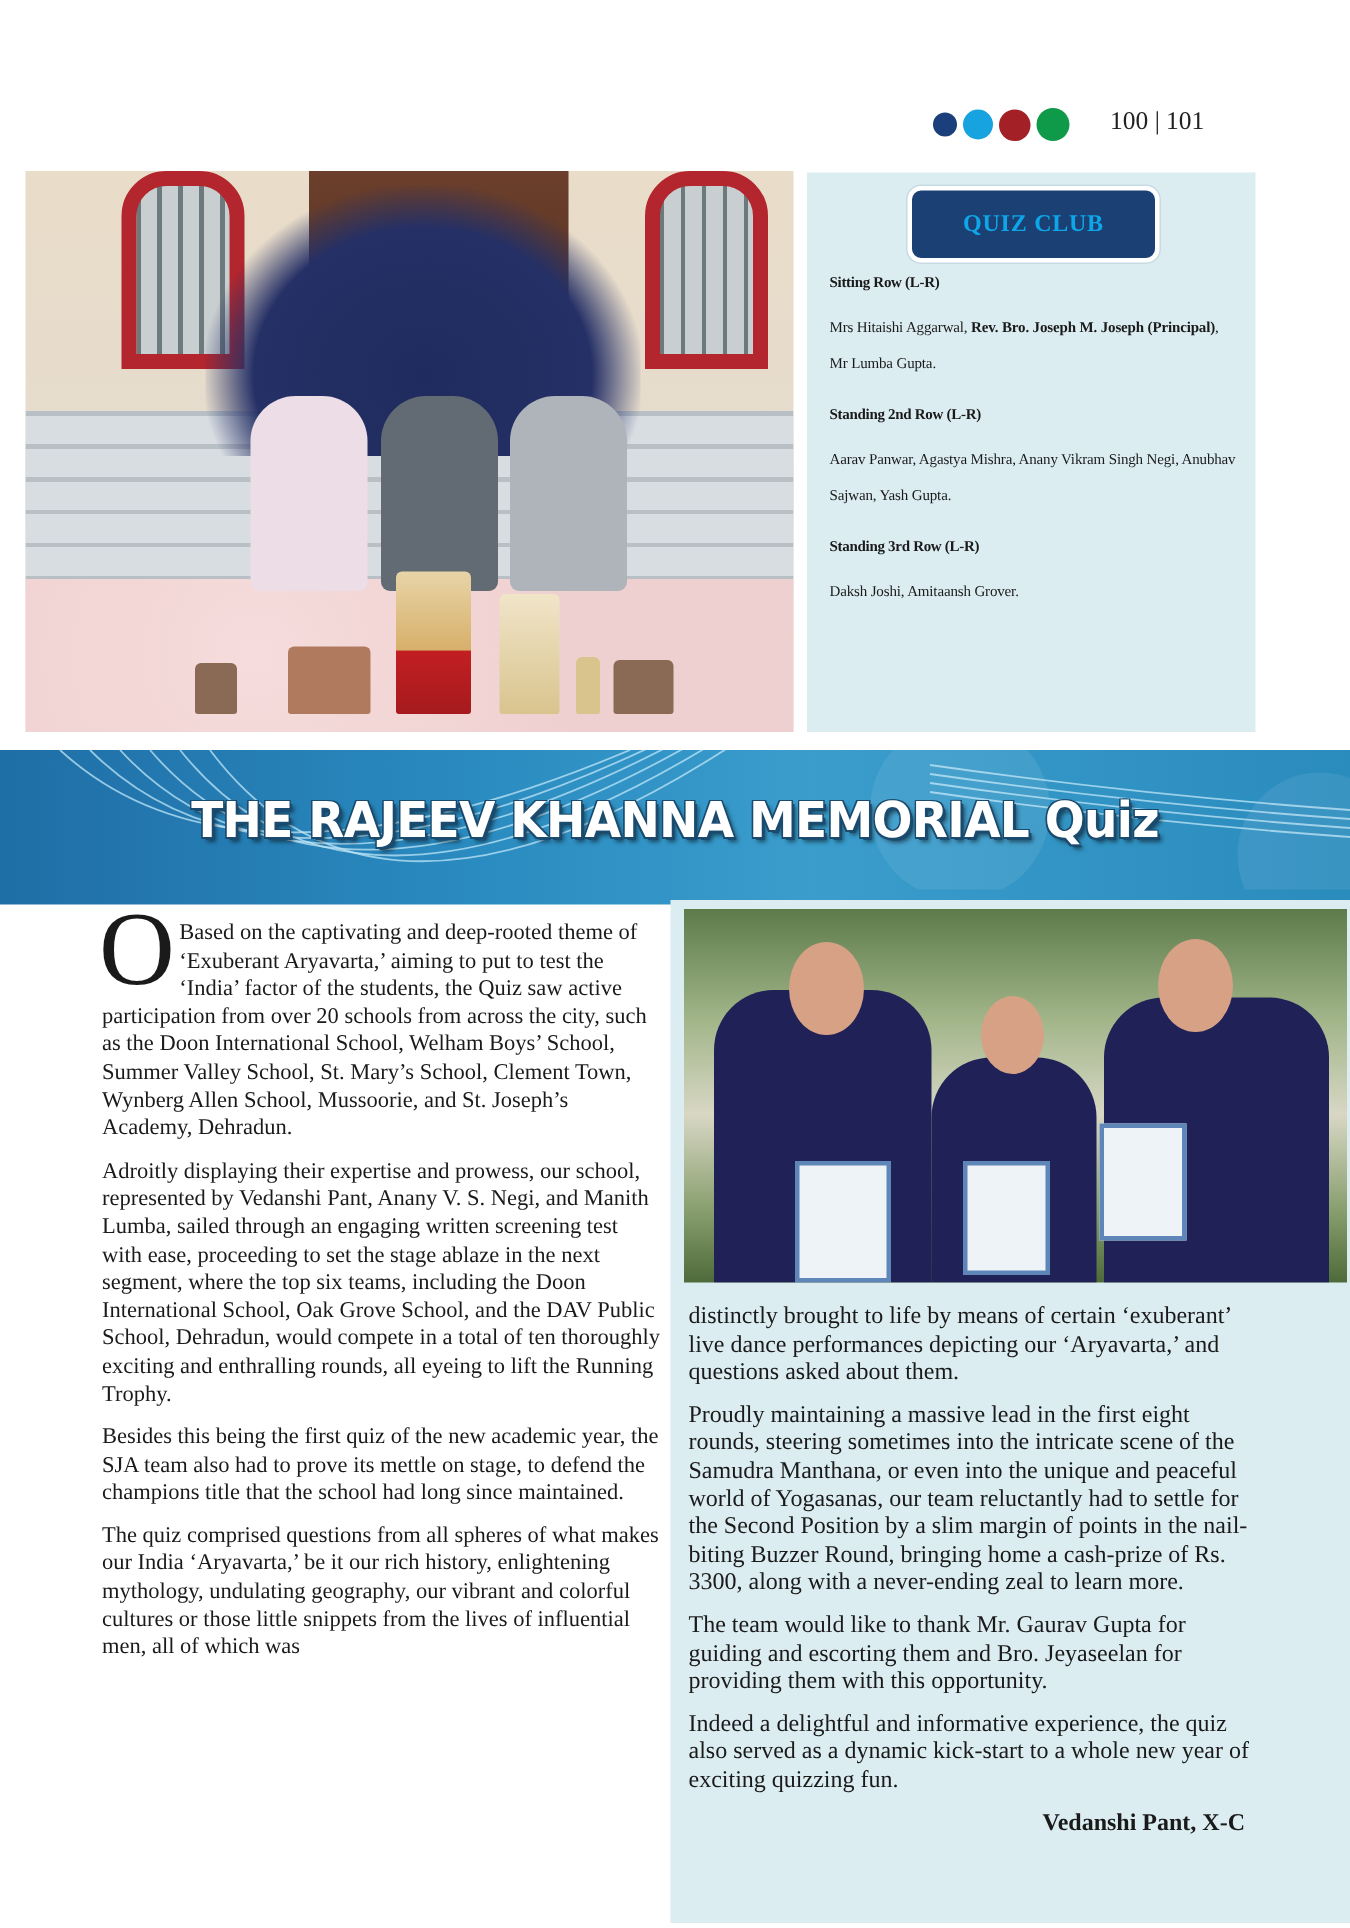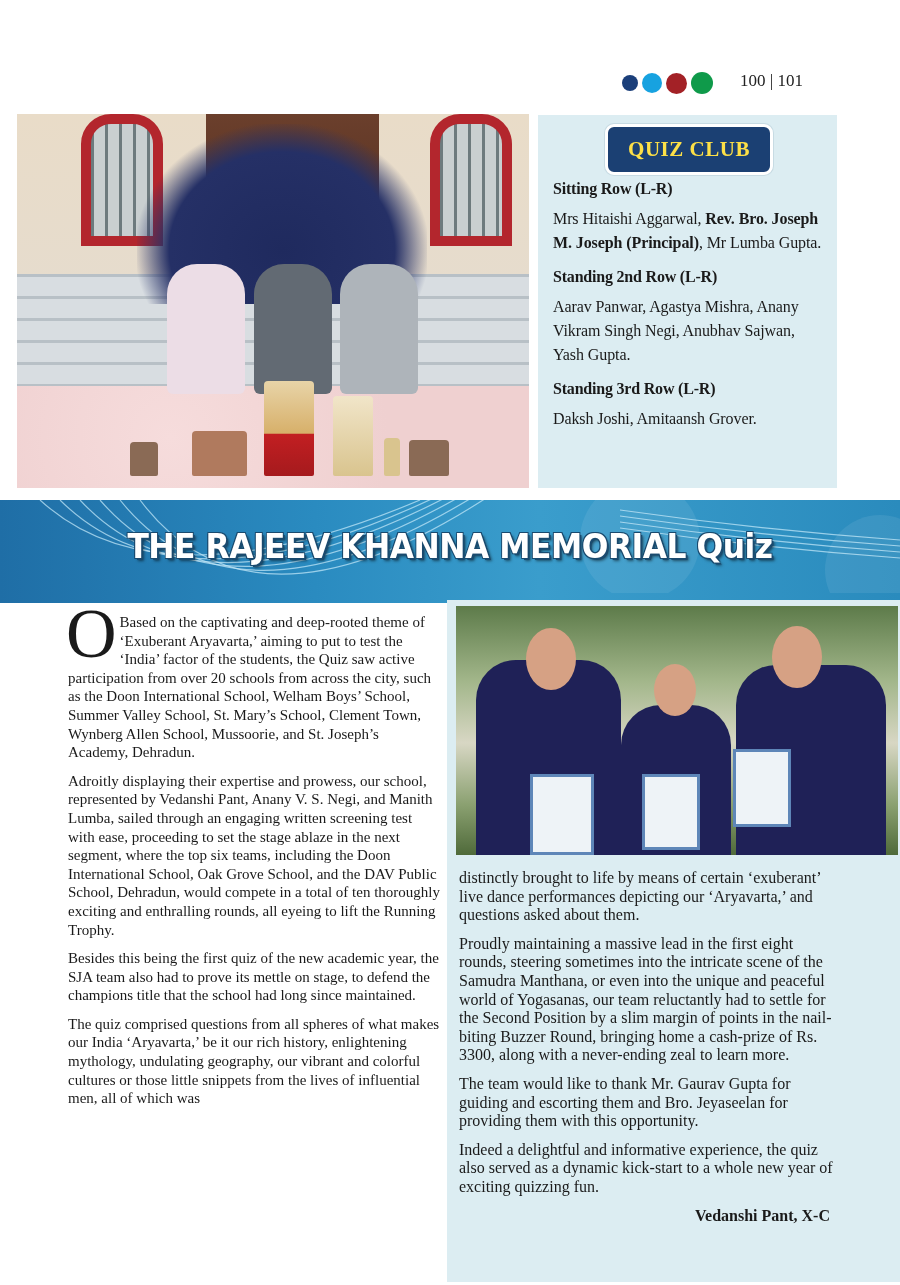--- a/index.html
+++ b/index.html
@@ -39,23 +39,23 @@
   
   .club-panel {
     left: 538px; top: 115px; width: 299px; height: 373px;
     background: #dcedf2;
   }
   .club-badge {
     position: absolute; left: 67px; top: 9px; width: 162px; height: 45px;
     border: 3px solid #ffffff; border-radius: 9px; background: #1b4073;
     box-shadow: 0 0 0 1px #c7dbe3;
     display: flex; align-items: center; justify-content: center;
-    color: #fde047; font-family: "Liberation Serif", serif; font-weight: bold; font-size: 21px; letter-spacing: 0.5px;
+    color: #0ea5e9; font-family: "Liberation Serif", serif; font-weight: bold; font-size: 16px; letter-spacing: 0.5px;
   }
-  .club-list { position: absolute; left: 15px; top: 66px; width: 272px; font-family: "Liberation Serif", serif; font-size: 16px; }
+  .club-list { position: absolute; left: 15px; top: 66px; width: 272px; font-family: "Liberation Serif", serif; font-size: 10px; }
   .club-group { margin-bottom: 14px; }
   .club-head { font-weight: bold; line-height: 16px; margin-bottom: 10px; letter-spacing: -0.2px; }
   .club-names { line-height: 24px; letter-spacing: -0.1px; }
   .club-names b { font-weight: bold; }
 
   
   .banner {
     left: 0; top: 500px; width: 900px; height: 103px; overflow: hidden;
     background: linear-gradient(90deg, #1f6ea6 0%, #2a8bc0 35%, #3a9dcc 60%, #2a8bbd 100%);
   }

